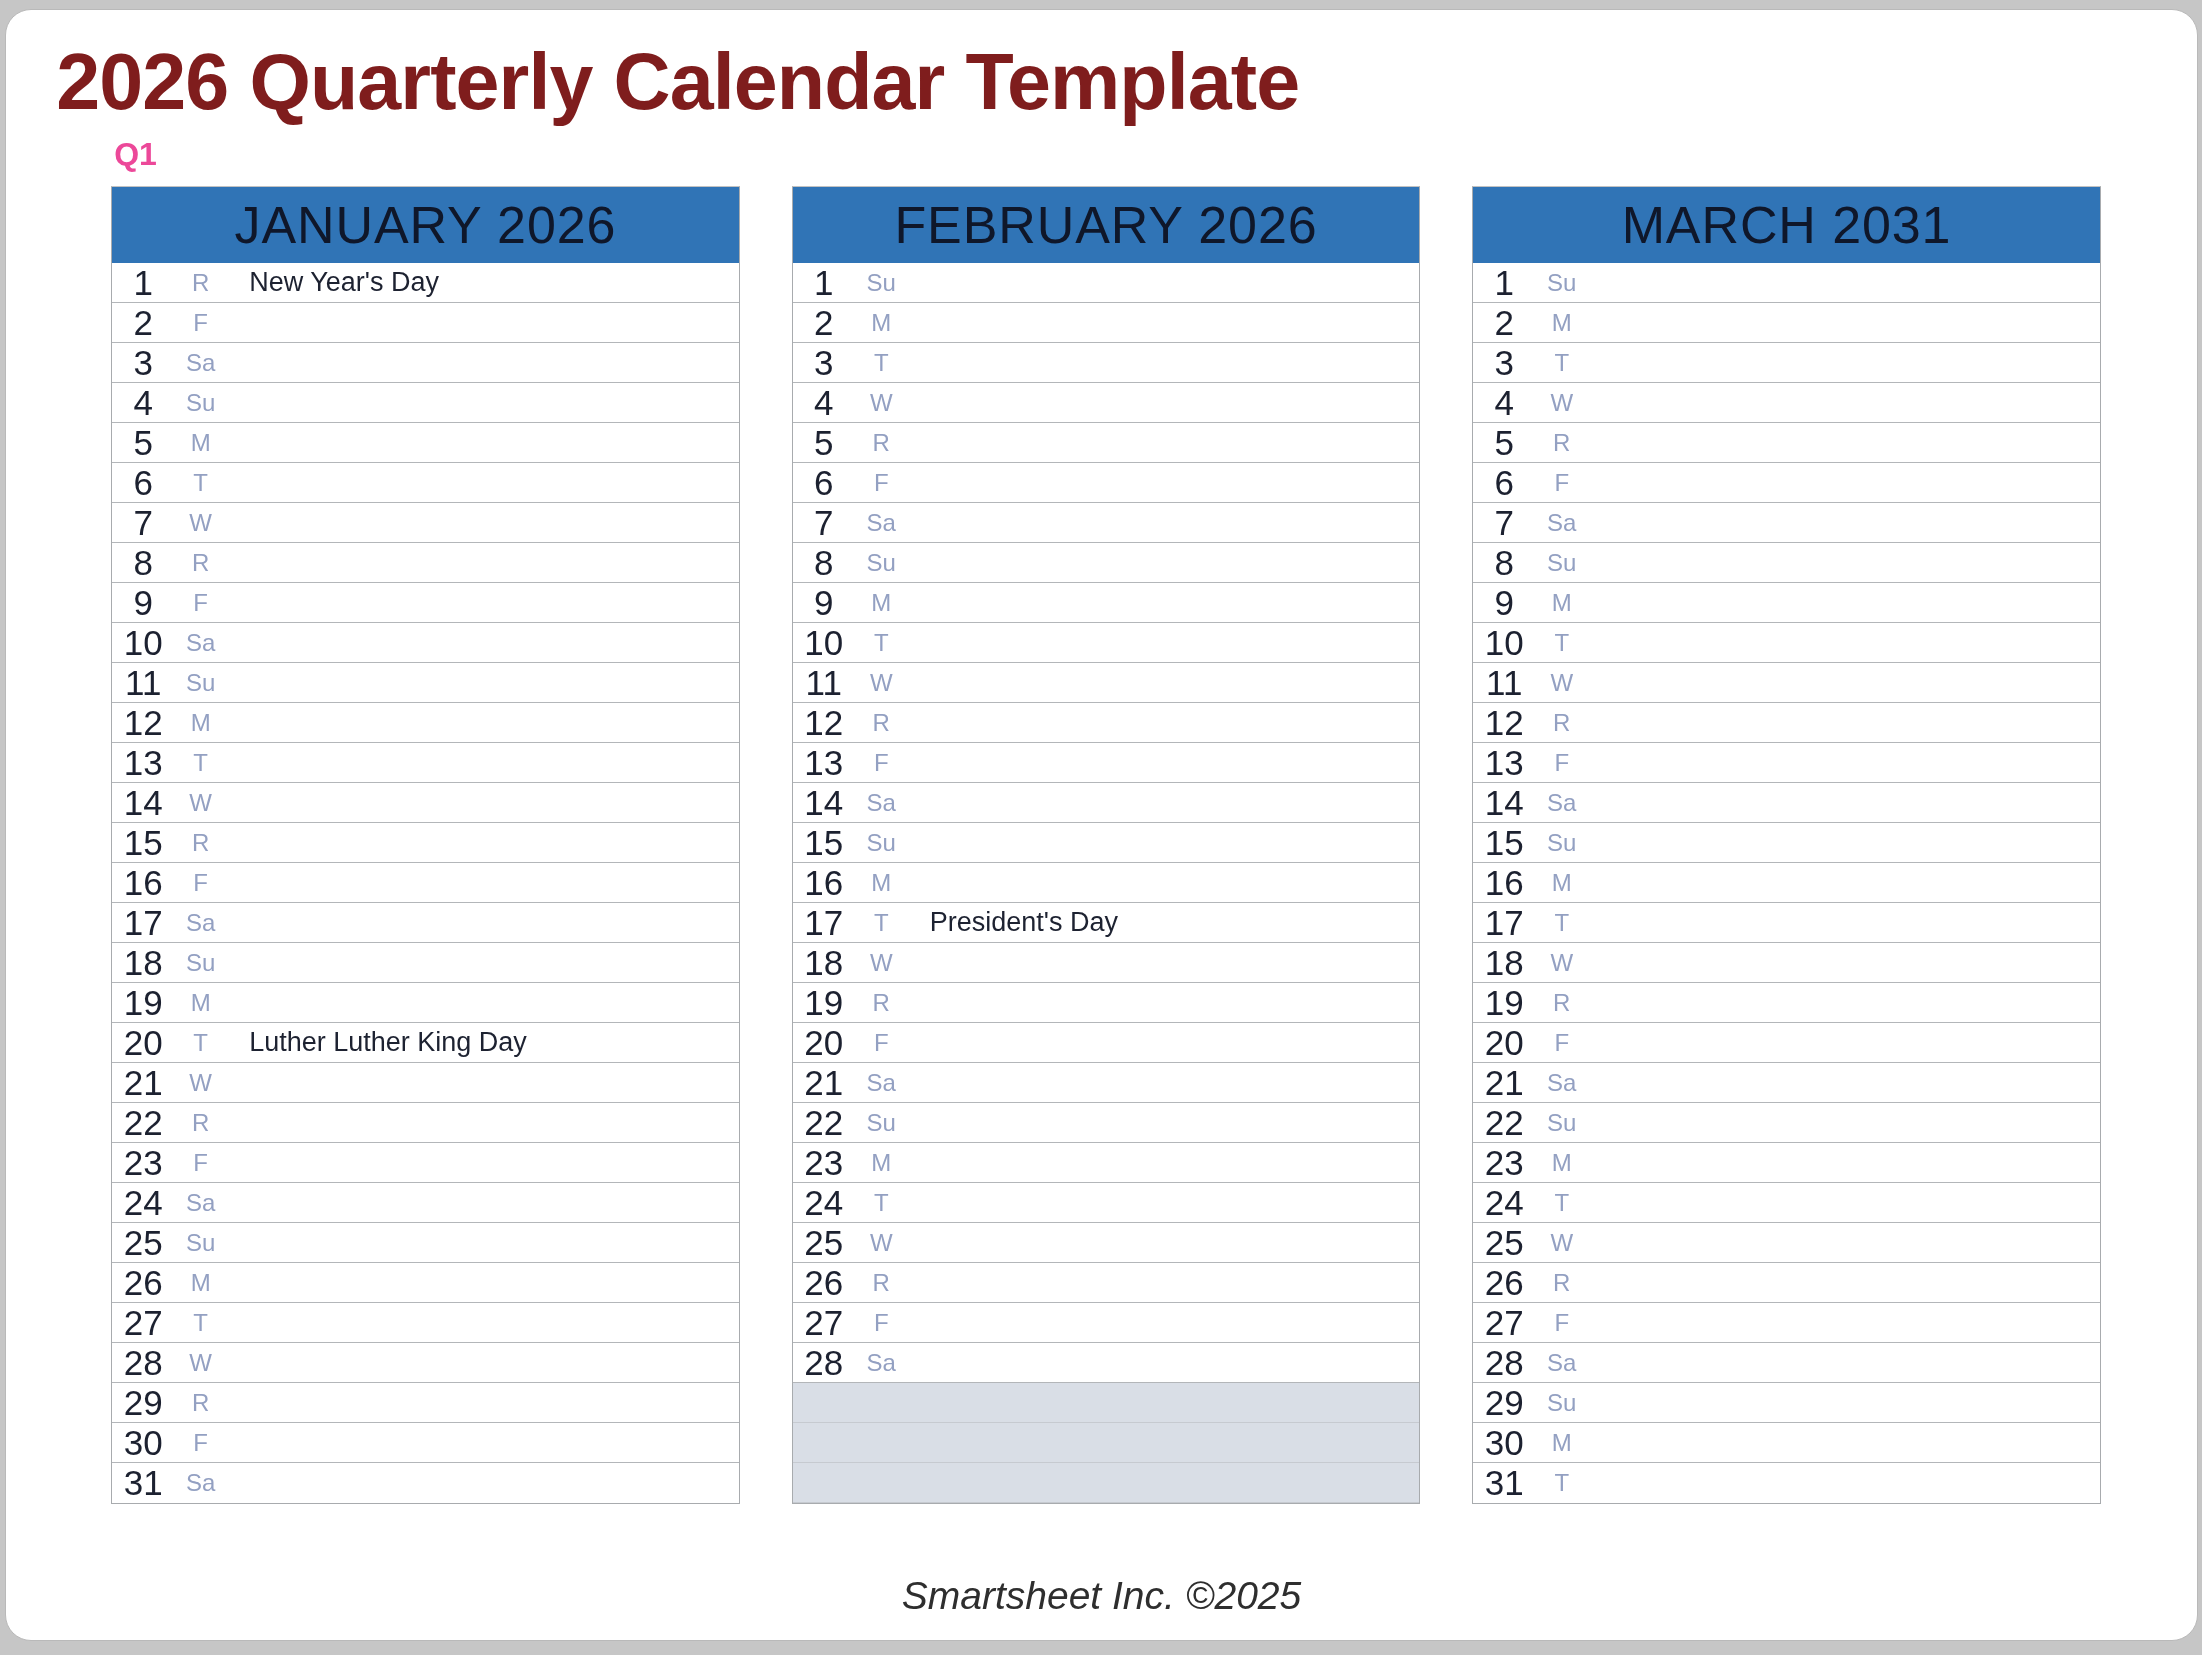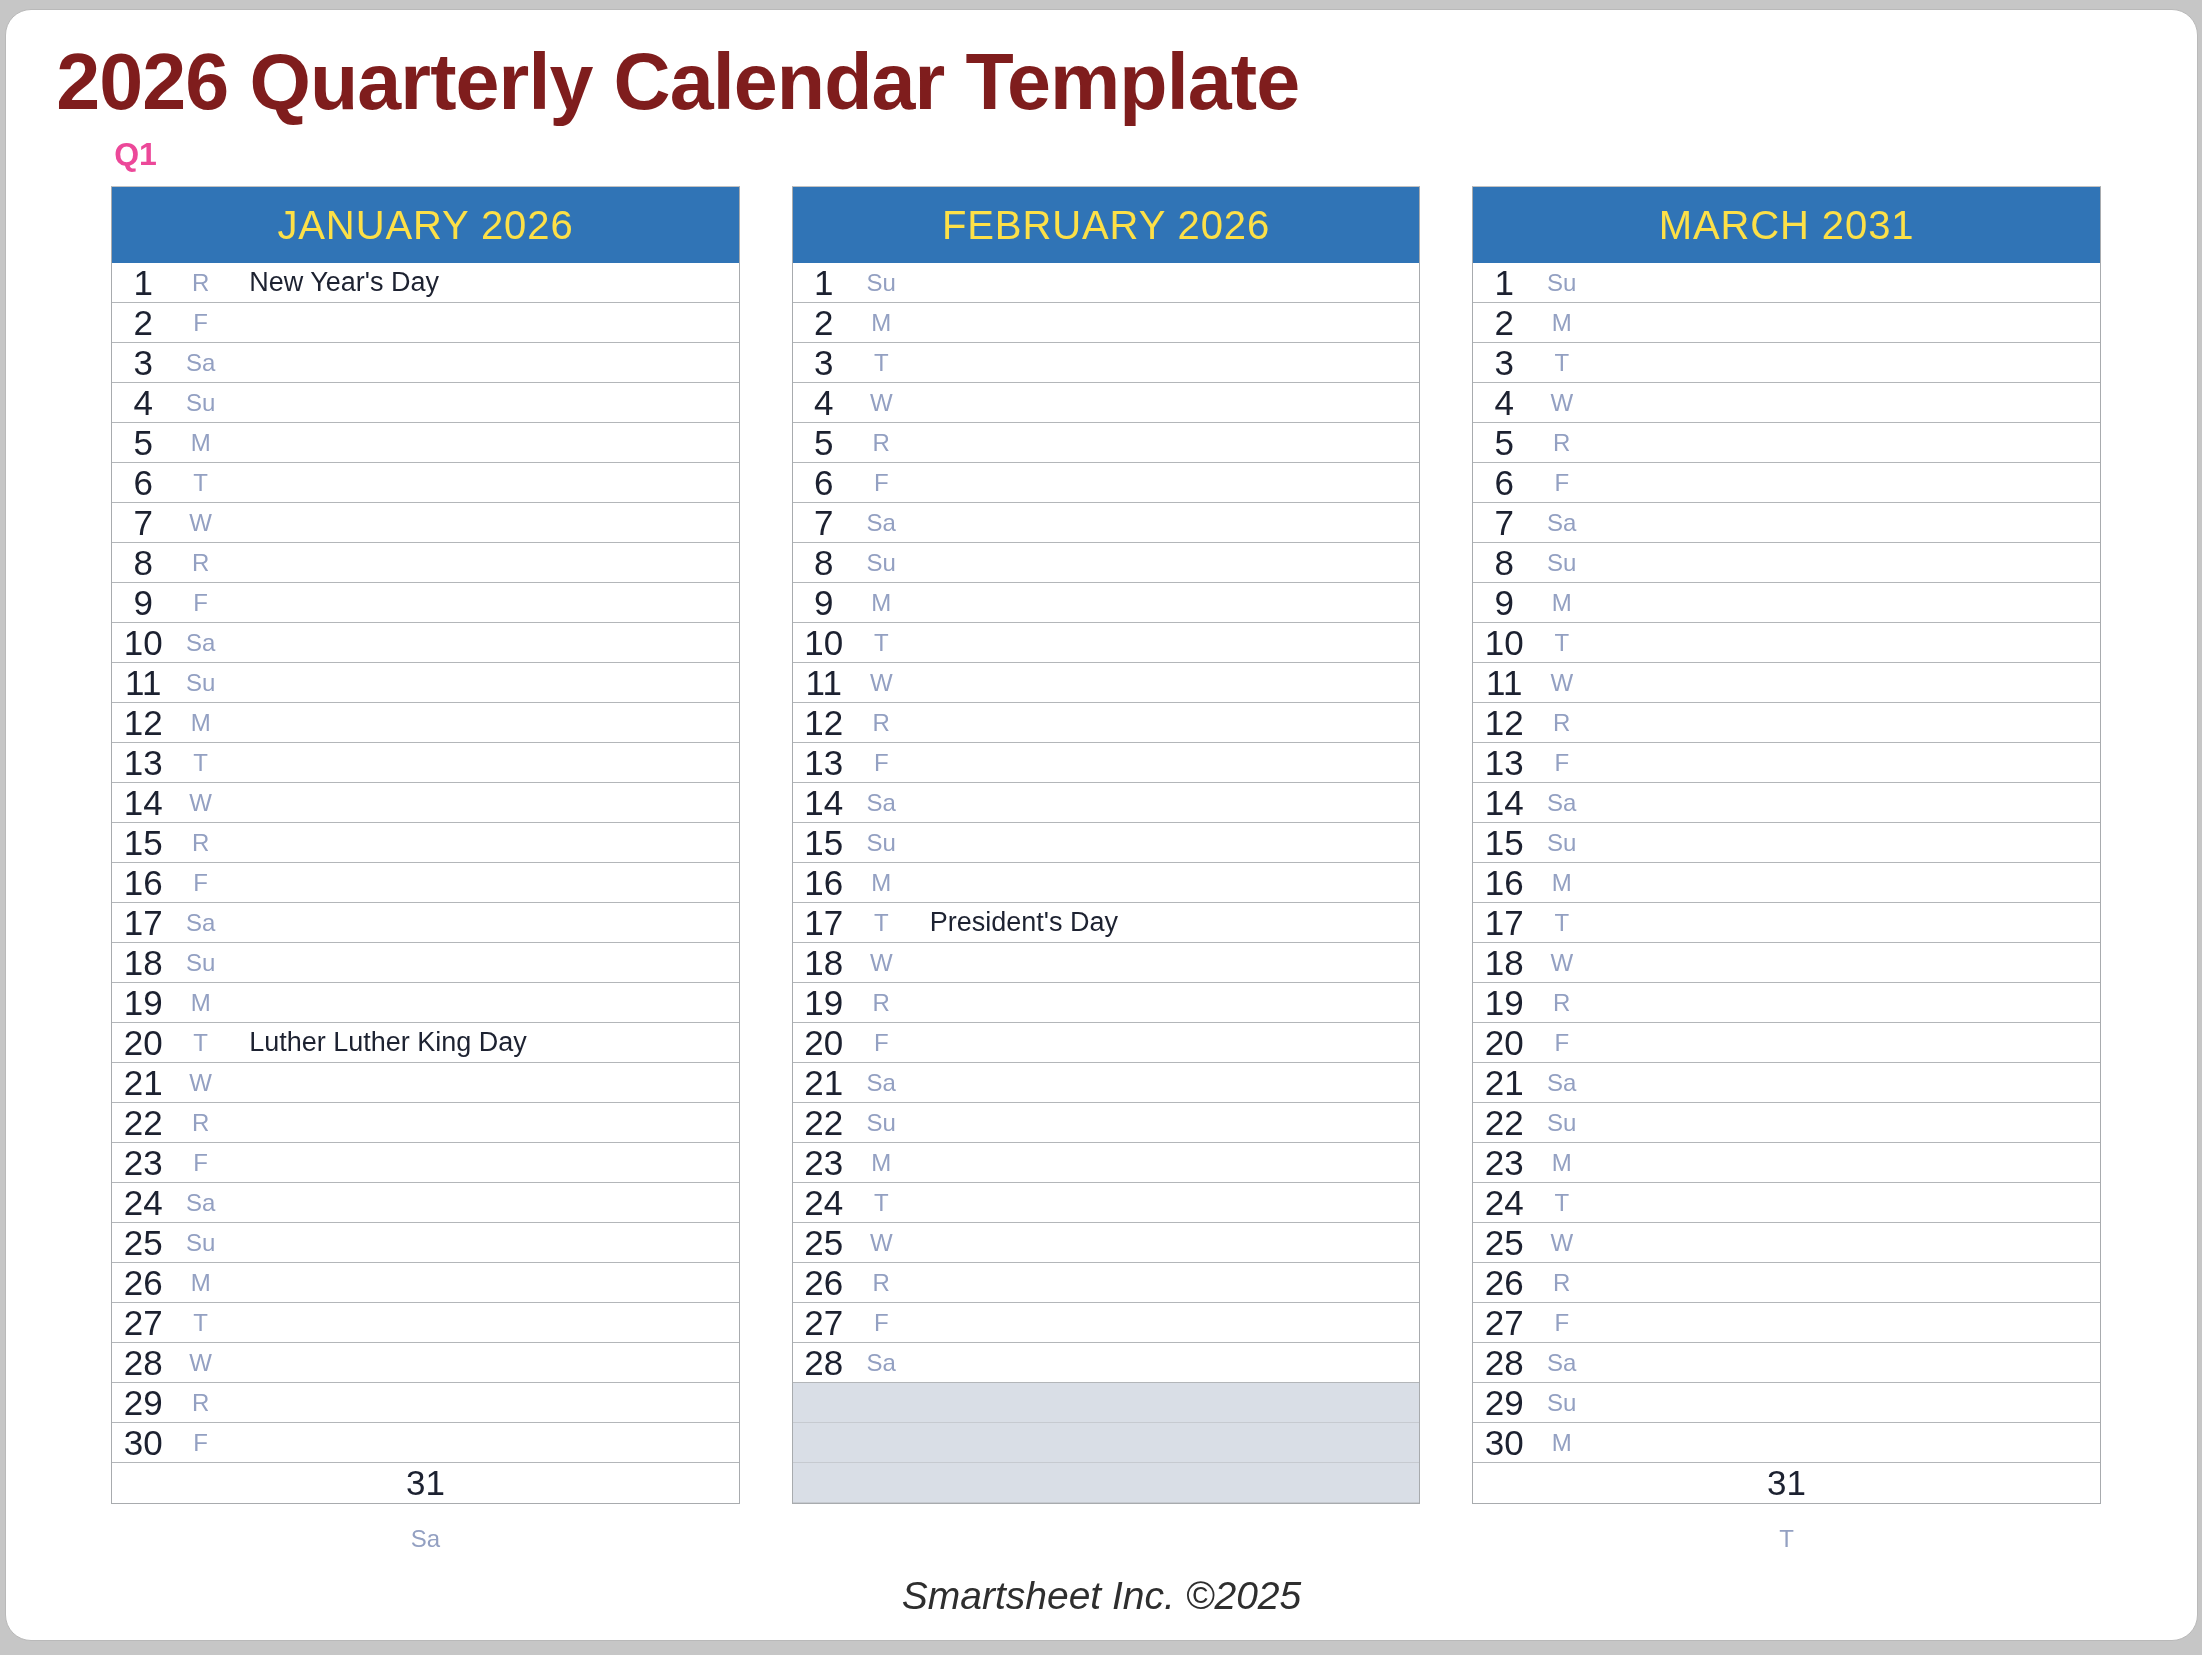--- a/index.html
+++ b/index.html
@@ -34,34 +34,34 @@
   }
   .months {
     display: flex;
     margin: 13.8px 96px 0 105px;
     gap: 52px;
   }
   .month { flex: 1 1 0; border: 1.7px solid #a8abae; border-top-color: #c2c2c2; }
   .month-header {
     height: 76px;
     background: #3074B6;
-    color: #fde047;
-    font-size: 40px;
+    color: #0f172a;
+    font-size: 52px;
     letter-spacing: 0.9px;
     display: flex; align-items: center; justify-content: center;
   }
   .day-row {
     height: 40px;
     box-sizing: border-box;
     border-bottom: 1.7px solid #b3b6b9;
     display: flex;
     align-items: center;
     background: #ffffff;
   }
-  .day-row:last-child { border-bottom: none; flex-direction: column; }
+  .day-row:last-child { border-bottom: none; }
   .day-row.filler { background: #D9DEE6; border-bottom: 1.7px solid #c6cad0; }
   .num {
     flex: 0 0 62px;
     text-align: center;
     font-size: 35px;
     color: #1c2130;
   }
   .dow {
     flex: 0 0 53px;
     text-align: center;

